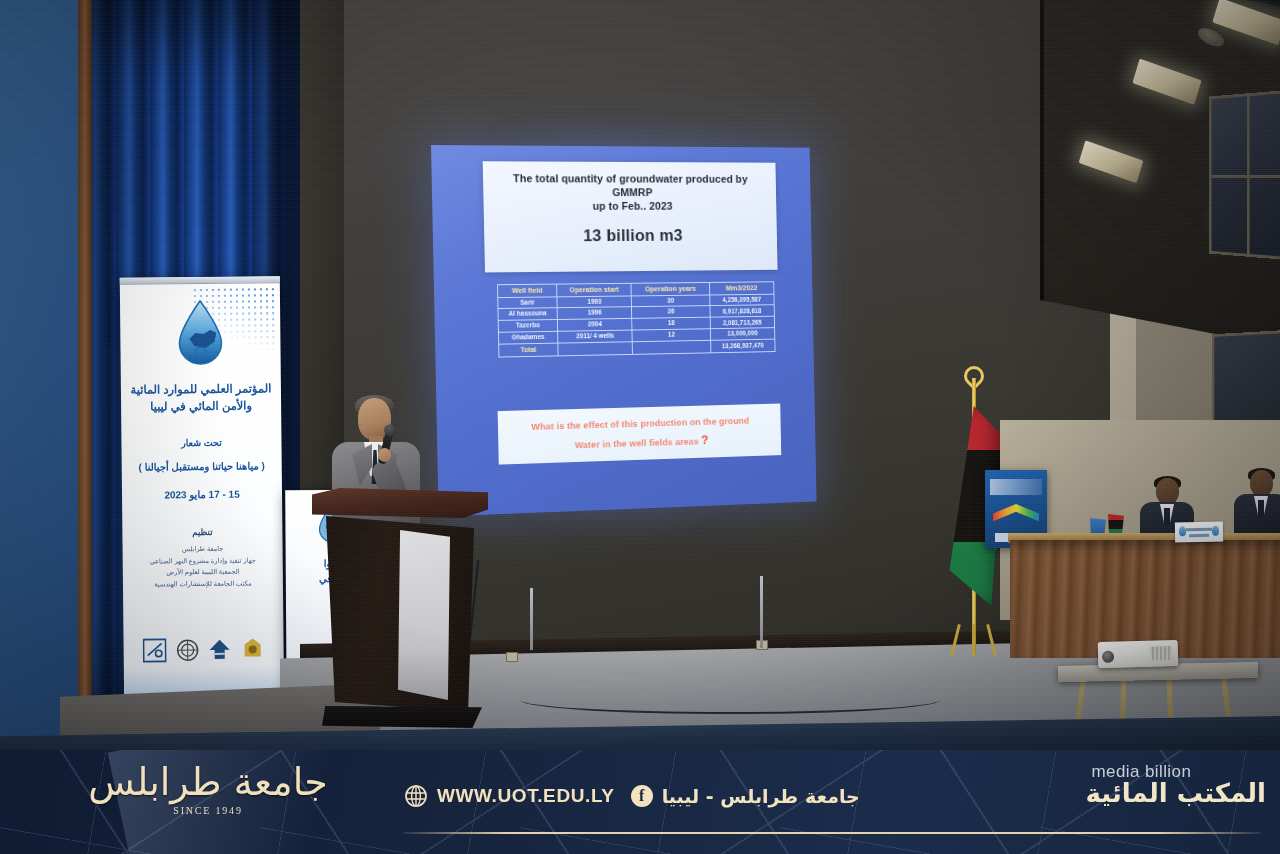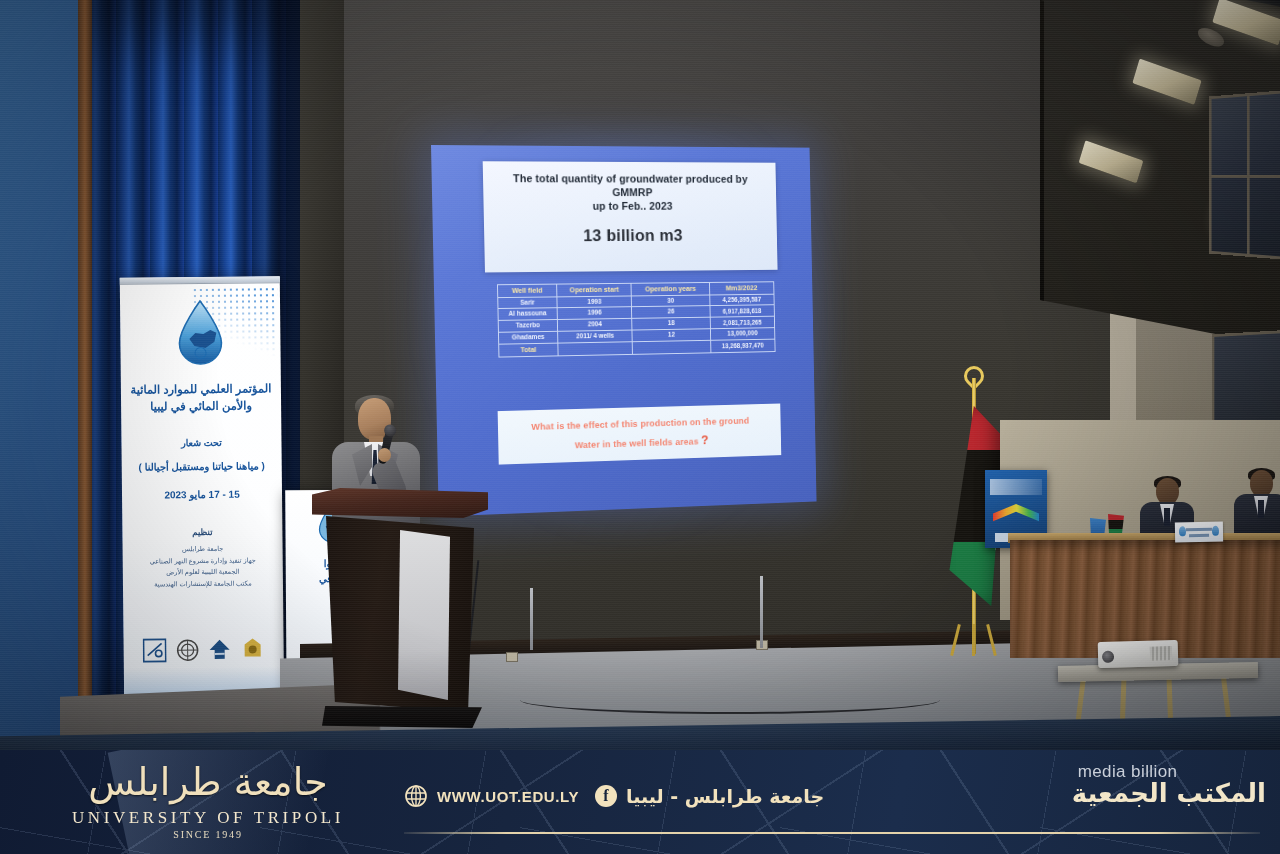--- a/index.html
+++ b/index.html
@@ -527,21 +527,21 @@
   .uot-since {
     font-family: "Liberation Serif", serif;
     font-size: 10px; letter-spacing: 1.8px; color:#e8dcc0; margin-top:1px;
   }
   .footer-center {
     position:absolute; left:404px; top:34px; display:flex; align-items:center; gap:16px;
   }
   .f-item { display:flex; align-items:center; gap:9px; }
   .f-url {
     font-family:"Liberation Sans", sans-serif;
-    font-weight:700; font-size:15px; color:#f2e2bd; letter-spacing:.6px;
+    font-weight:700; font-size:19px; color:#f2e2bd; letter-spacing:.6px;
   }
   .f-ar {
     font-family:"DejaVu Sans", sans-serif;
     font-size:19px; color:#f2e2bd; direction:rtl; font-weight:700;
   }
   .fb-icon {
     width:22px; height:22px; border-radius:50%;
     background:#f2e2bd; color:#16243c;
     font-family:"Liberation Serif", serif; font-weight:700; font-size:16px;
     display:flex; align-items:center; justify-content:center; line-height:1;
@@ -835,21 +835,20 @@
 
   <div class="vignette"></div>
   <div class="grain"></div>
 
   <div class="footer">
     <div class="footer-map"></div>
     <div class="footer-shine"></div>
 
     <div class="uot-logo">
       <div class="uot-ar">جامعة طرابلس</div>
-      <div class="uot-en">UNIVERSITY OF TRIPOLI</div>
       <div class="uot-since">SINCE 1949</div>
     </div>
 
     <div class="footer-center">
       <div class="f-item">
         <svg width="24" height="24" viewBox="0 0 24 24">
           <circle cx="12" cy="12" r="10" fill="none" stroke="#f2e2bd" stroke-width="1.7"></circle>
           <ellipse cx="12" cy="12" rx="4.4" ry="10" fill="none" stroke="#f2e2bd" stroke-width="1.4"></ellipse>
           <path d="M2.3 9 H21.7 M2.3 15 H21.7 M12 2 V22" stroke="#f2e2bd" stroke-width="1.4" fill="none"></path>
         </svg>
@@ -857,17 +856,17 @@
       </div>
       <div class="f-item">
         <span class="fb-icon">f</span>
         <span class="f-ar">جامعة طرابلس - ليبيا</span>
       </div>
     </div>
     <div class="footer-rule"></div>
 
     <div class="media-office">
       <div class="mo-en">media billion</div>
-      <div class="mo-ar">المكتب الجمعية</div>
+      <div class="mo-ar">المكتب المائية</div>
     </div>
   </div>
 
 </div>
 
 </body></html>

